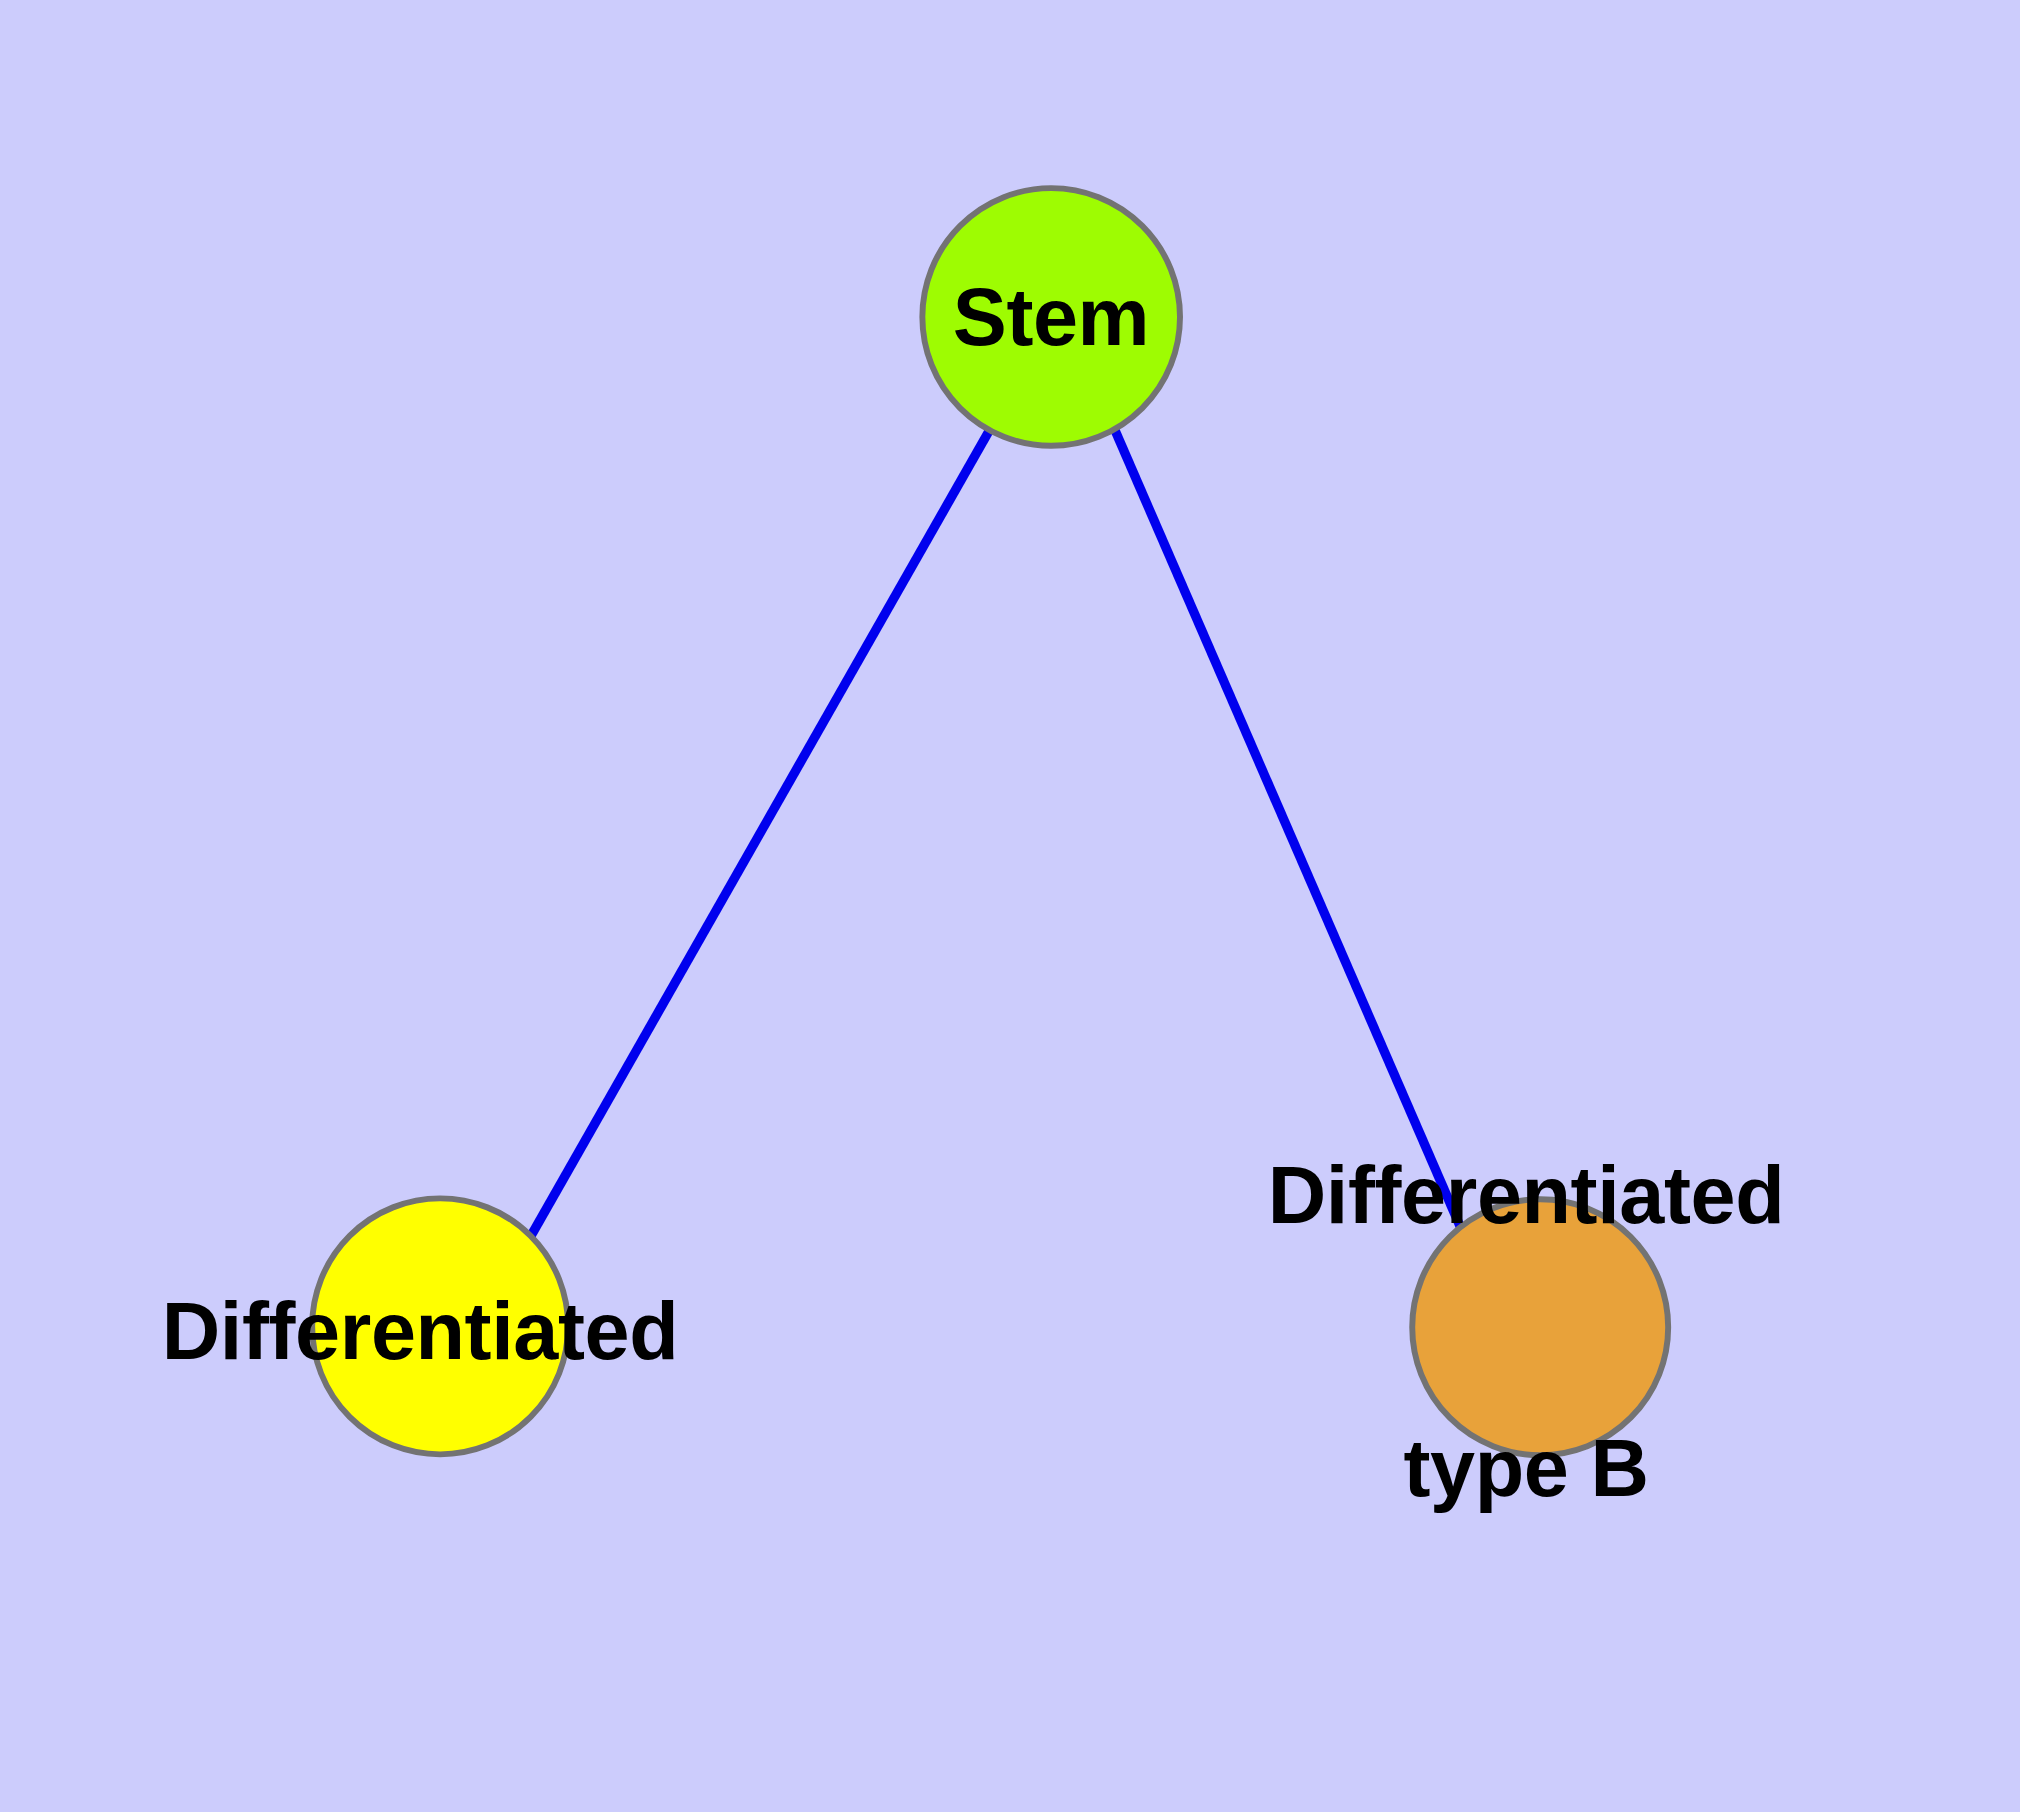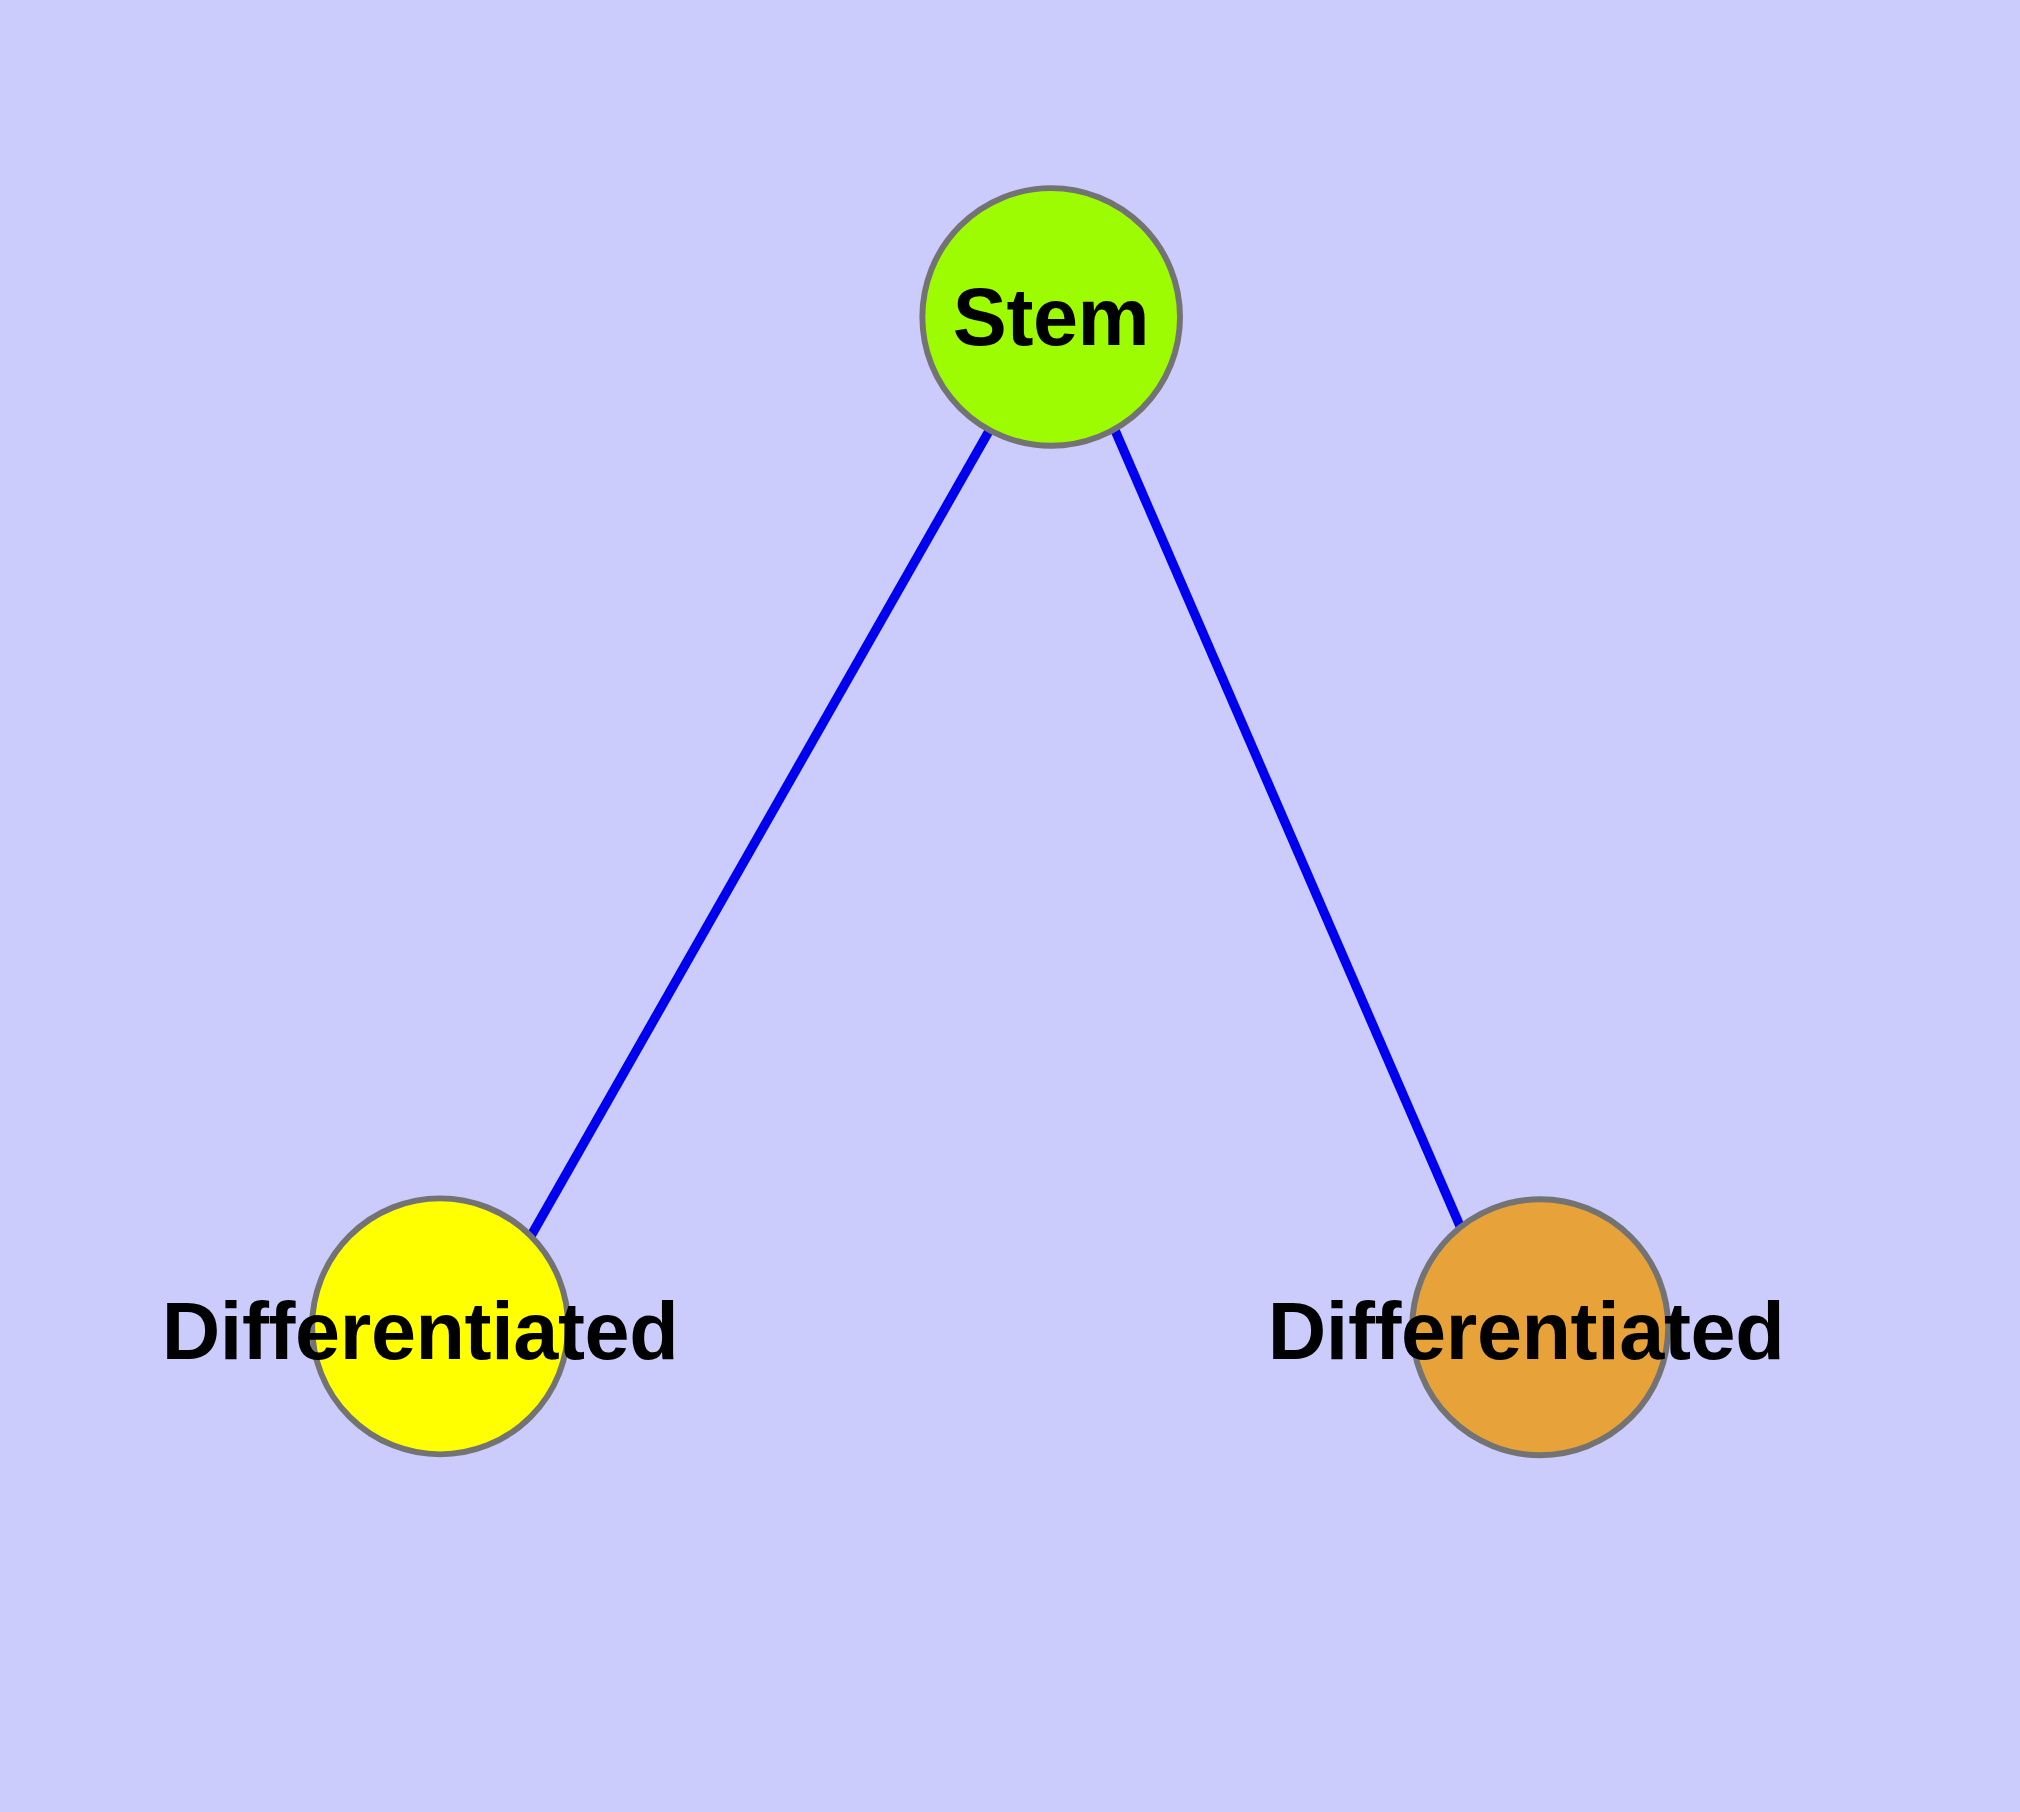--- a/index.html
+++ b/index.html
@@ -70,16 +70,17 @@
   <div class="node-label single-line" style="left: 1051px; top: 317px; color: rgb(0, 0, 0); font-size: 81px;">
     <div>Stem</div>
   </div>
 
   <div class="node-label" style="left: 420px; top: 1332px; color: rgb(0, 0, 0); font-size: 81px;">
     <div>Differentiated</div>
   </div>
 
   <div class="node-label" style="left: 1526px; top: 1332px; color: rgb(0, 0, 0); font-size: 81px;">
     <div>Differentiated</div>
+    <div>type B</div>
   </div>
 
 </div>
 
 
 </body></html>

